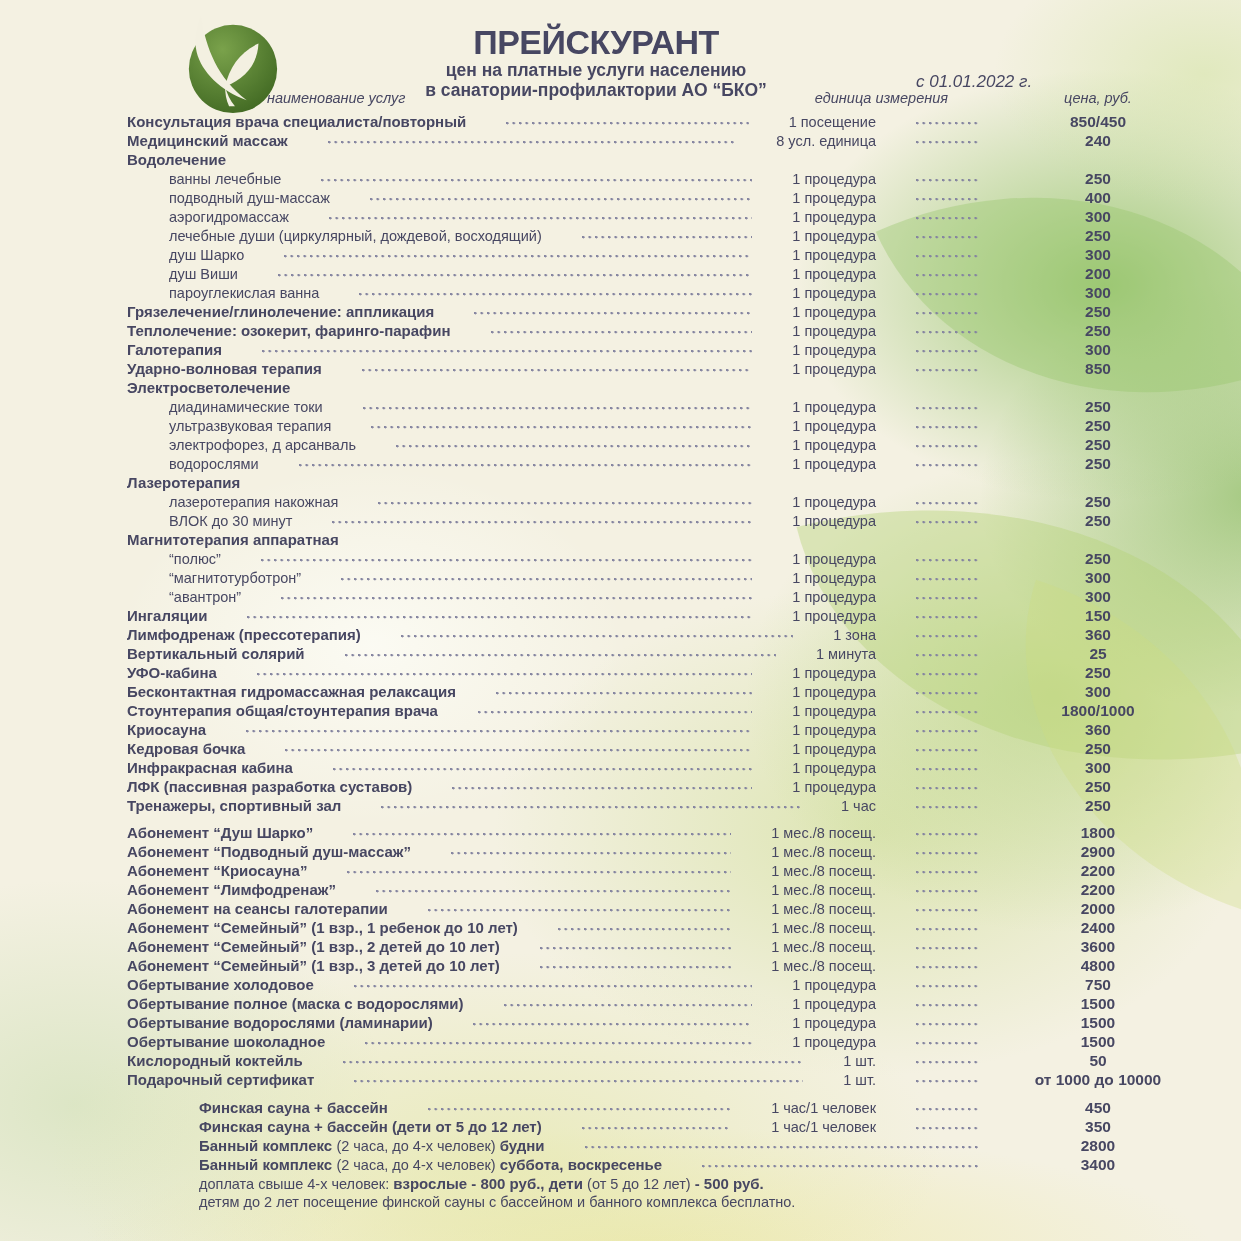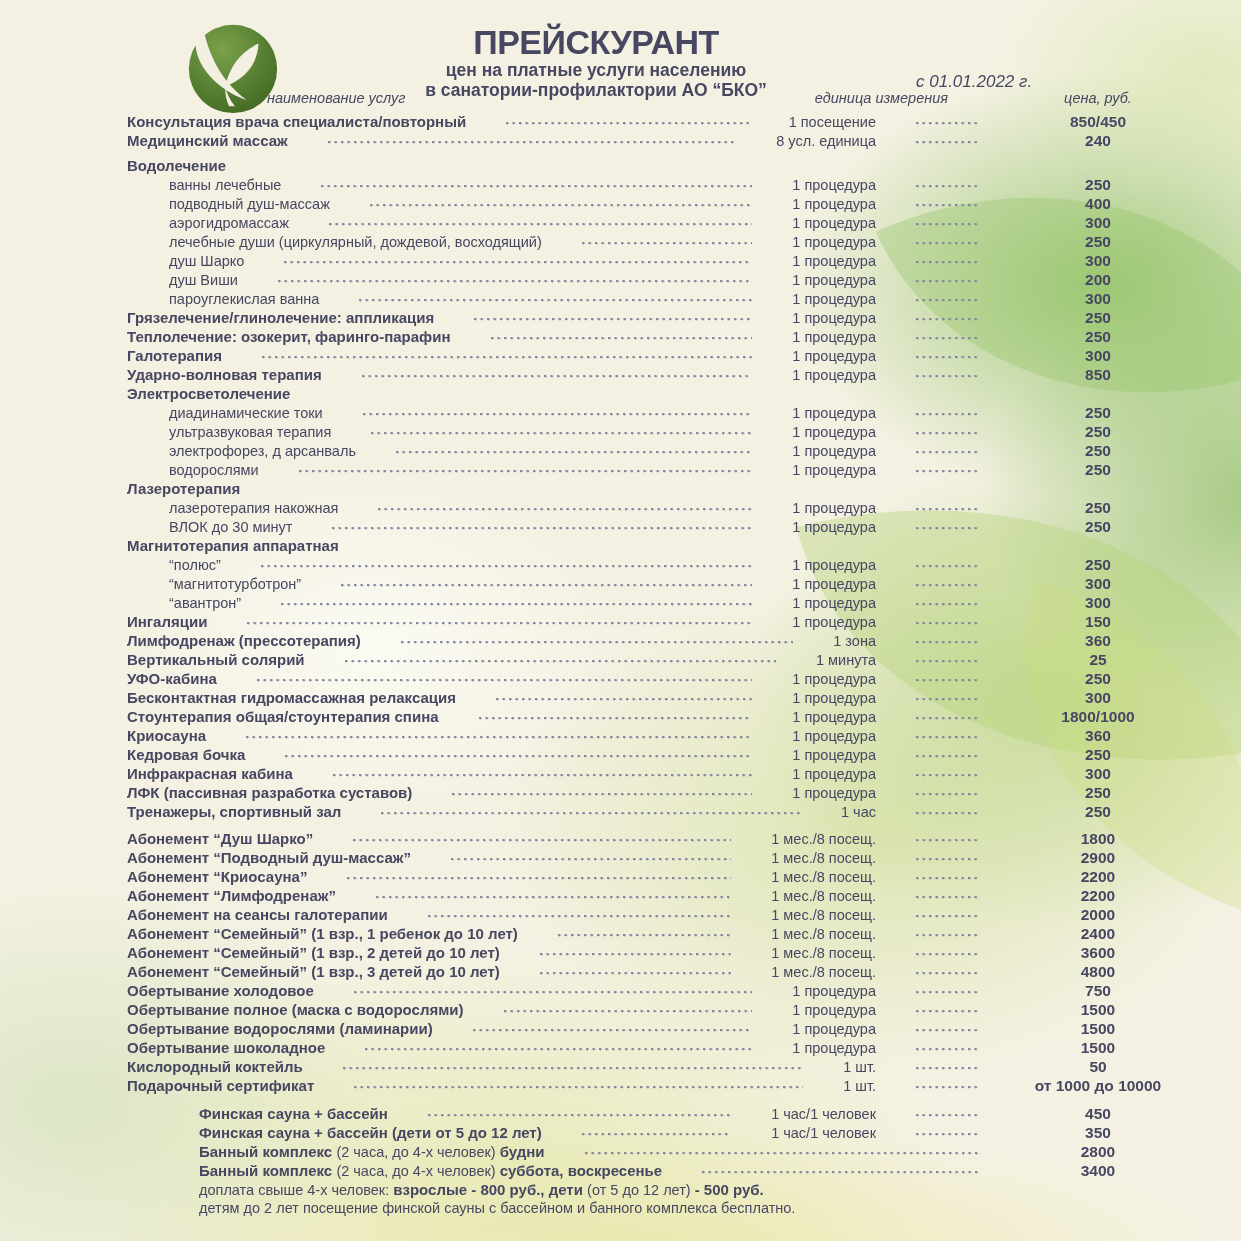--- a/index.html
+++ b/index.html
@@ -111,21 +111,21 @@
     <span class="leader leader2"></span>
     <span class="price">850/450</span>
   </div>
         <div class="row type-item">
     <span class="name">Медицинский массаж</span>
     <span class="leader"></span>
     <span class="unit">8 усл. единица</span>
     <span class="leader leader2"></span>
     <span class="price">240</span>
   </div>
-        <div class="row type-section" style="margin-top: 6px;">
+        <div class="row type-section" style="">
     <span class="name">Водолечение</span>
 
   </div>
         <div class="row type-sub">
     <span class="name">ванны лечебные</span>
     <span class="leader"></span>
     <span class="unit">1 процедура</span>
     <span class="leader leader2"></span>
     <span class="price">250</span>
   </div>
@@ -303,21 +303,21 @@
     <span class="price">250</span>
   </div>
         <div class="row type-item">
     <span class="name">Бесконтактная гидромассажная релаксация</span>
     <span class="leader"></span>
     <span class="unit">1 процедура</span>
     <span class="leader leader2"></span>
     <span class="price">300</span>
   </div>
         <div class="row type-item">
-    <span class="name">Стоунтерапия общая/стоунтерапия спина</span>
+    <span class="name">Стоунтерапия общая/стоунтерапия врача</span>
     <span class="leader"></span>
     <span class="unit">1 процедура</span>
     <span class="leader leader2"></span>
     <span class="price">1800/1000</span>
   </div>
         <div class="row type-item">
     <span class="name">Криосауна</span>
     <span class="leader"></span>
     <span class="unit">1 процедура</span>
     <span class="leader leader2"></span>

